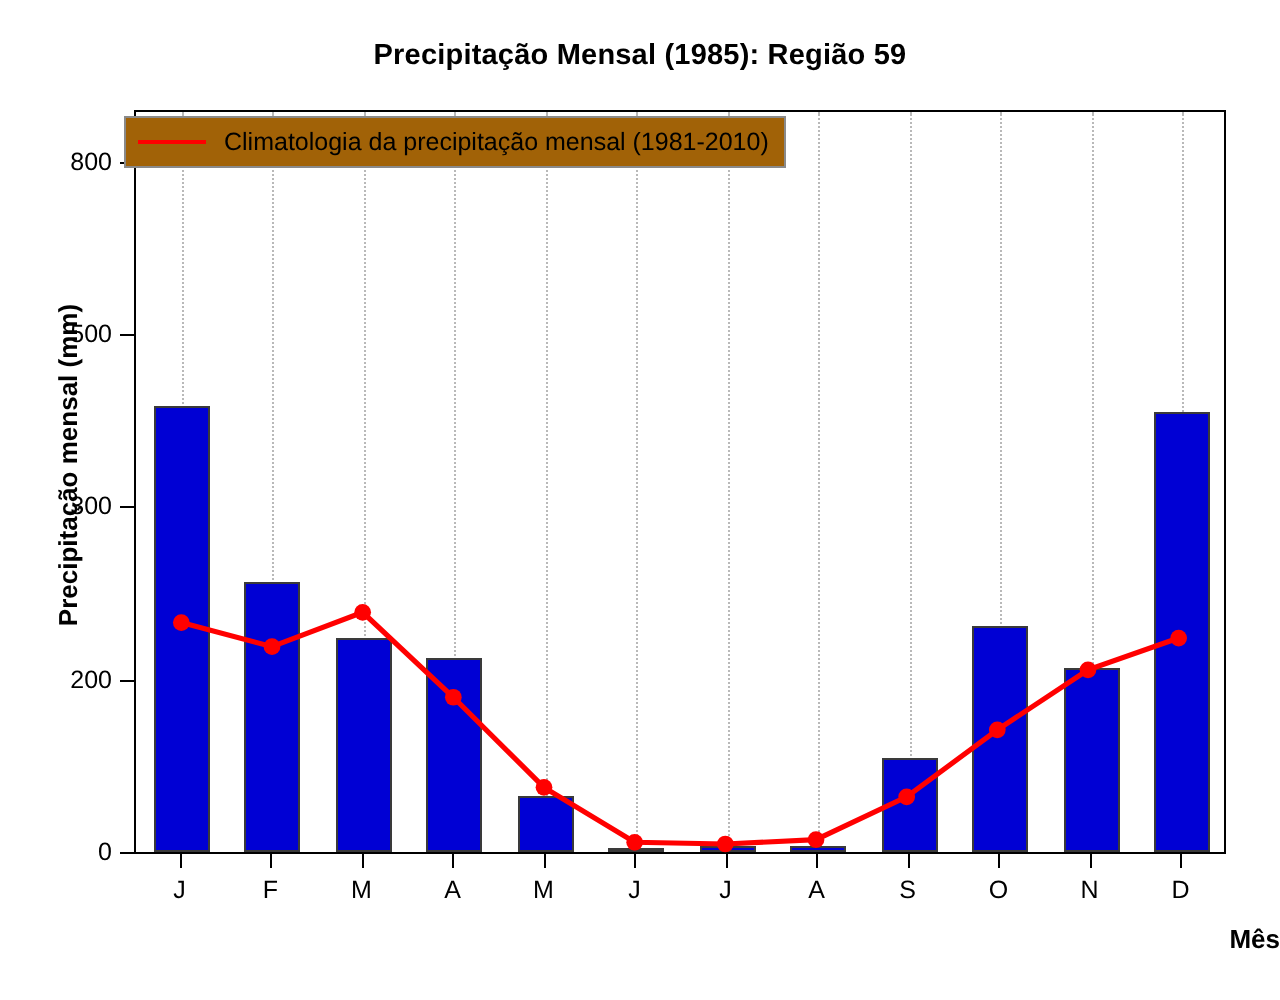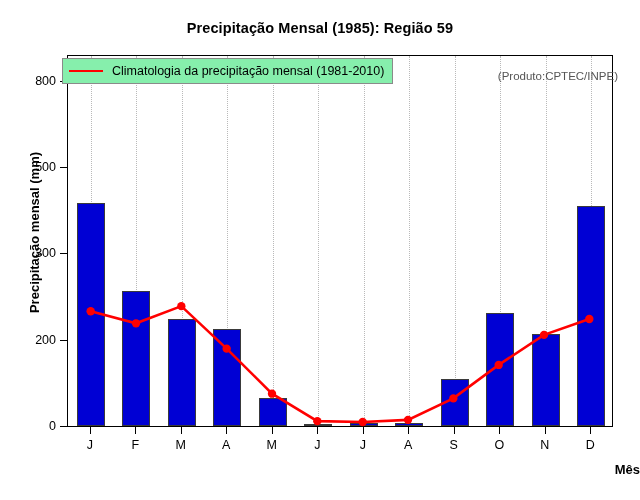--- a/index.html
+++ b/index.html
@@ -72,21 +72,21 @@
     width:260px;text-align:center;
     font-size:13px;font-weight:bold;color:#000;
     transform:rotate(-90deg);
     transform-origin:center center;
   }
 
   
   .legend{
     position:absolute;left:62px;top:58px;
     border:1px solid #8a8a8a;
-    background:#86efac;
+    background:#a16207;
     padding:5px 8px 5px 6px;
     display:flex;align-items:center;gap:9px;
     box-sizing:border-box;
   }
   .legend-swatch{
     width:34px;height:0;border-top:2.5px solid #ff0000;display:inline-block;
   }
   .legend-label{font-size:12.5px;color:#000;white-space:nowrap;}
 
   .credit{
@@ -187,14 +187,13 @@
     </div>
 
   <div class="xtitle">Mês</div>
   <div class="ytitle">Precipitação mensal (mm)</div>
 
   <div class="legend">
     <span class="legend-swatch"></span>
     <span class="legend-label">Climatologia da precipitação mensal (1981-2010)</span>
   </div>
 
-  <div class="credit">(Produto:CPTEC/INPE)</div>
 </div>
 
 </body></html>

